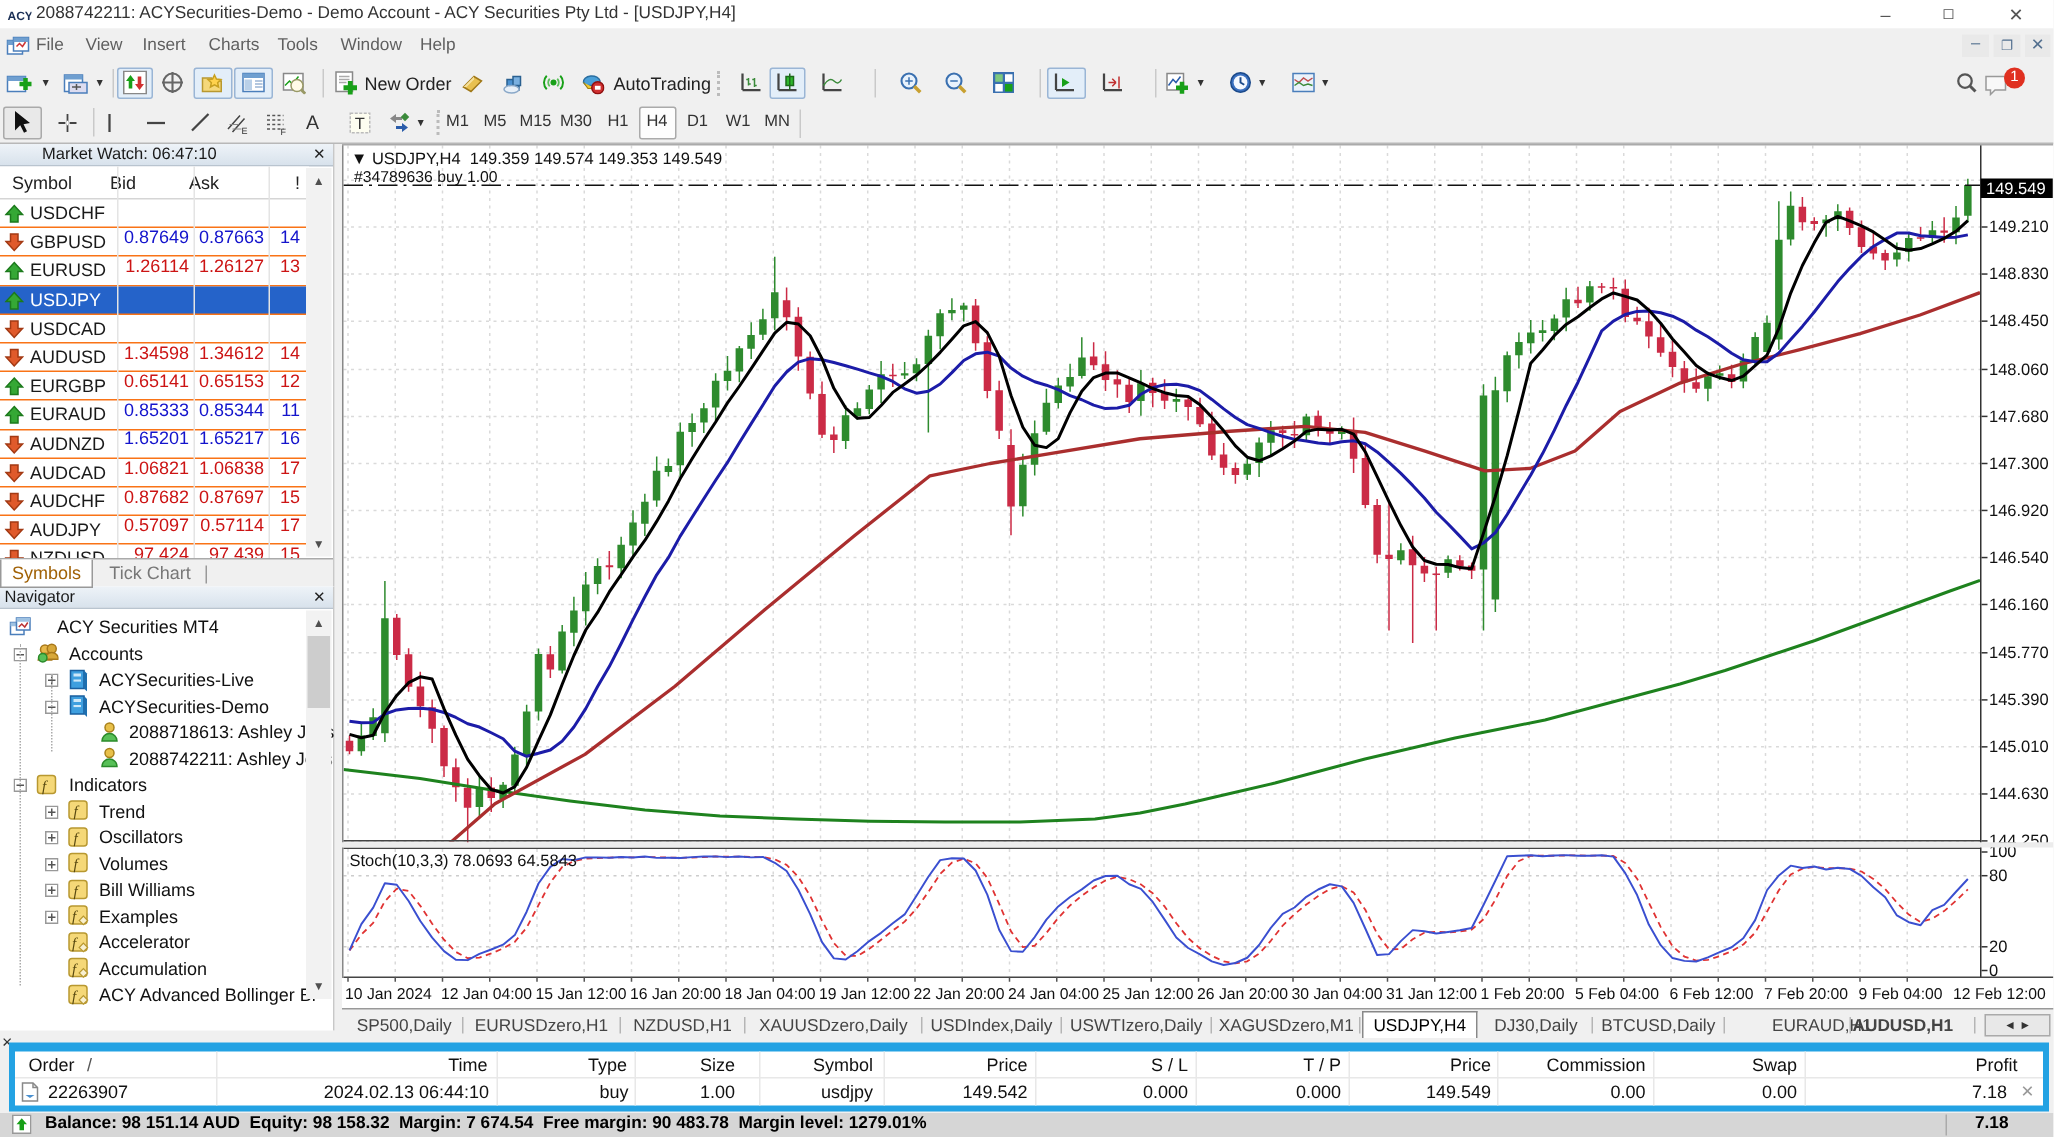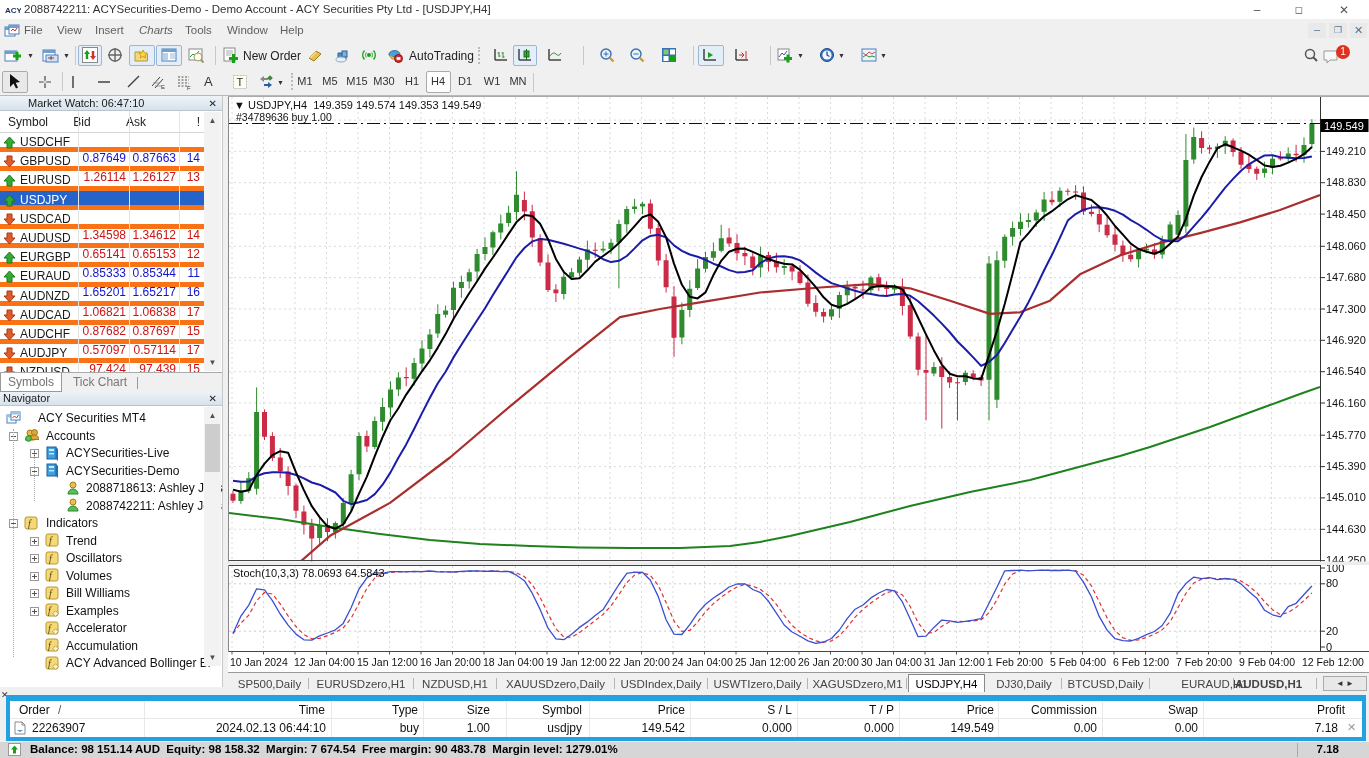--- a/index.html
+++ b/index.html
@@ -19,33 +19,33 @@
   .sep { position:absolute; top:3px; width:1px; height:19px; background:#c9c9c9; }
   .tbtxt { position:absolute; top:6px; font-size:12px; color:#222; }
   .press { position:absolute; border:1px solid #9ab5d5; background:#e3eef9; border-radius:2px; }
   .tfbtn { position:absolute; top:4px; font-size:11px; color:#333; text-align:center; }
   
   .phdr { position:absolute; left:0; width:222px; height:15px; background:linear-gradient(#eef3f8,#d8e2ec); border-bottom:1px solid #b9c4cf; font-size:11px; color:#1a1a1a; padding-left:3px; line-height:14px; }
   .phdr .x { position:absolute; right:5px; top:1px; font-size:10px; color:#222; }
   #mwatch { left:0; top:96px; width:223px; height:295px; background:#fff; border-right:1px solid #c8c8c8; }
   #mwtbl { position:absolute; left:0; top:15px; width:206px; }
   .mwhead { position:absolute; height:22px; background:#fff; border-bottom:1px solid #d5d5d5; width:206px; font-size:12px; color:#222; }
-  .mwrow { position:absolute; width:206px; height:19.2px; font-size:12px; border-bottom:5px solid #f97316; }
+  .mwrow { position:absolute; width:206px; height:19.2px; font-size:12px; border-bottom:1px solid #f97316; }
   .mwrow .sym { position:absolute; left:20px; top:2px; color:#1a1a1a; }
   .mwrow .b { position:absolute; top:18px; text-align:right; }
   .colline { position:absolute; top:0; width:1px; background:#e4e4e4; }
   .blue { color:#1414cc; } .red { color:#cc1414; }
   .mwsel { background:#2563c9; }
   .mwsel .sym, .mwsel .b { color:#fff !important; }
   .vscroll { position:absolute; background:#f2f2f2; width:17px; }
   .varr { position:absolute; left:0; width:17px; height:17px; font-size:8px; color:#505050; text-align:center; line-height:17px; }
   .vthumb { position:absolute; left:1px; width:15px; background:#cdcdcd; }
   .ptabs { position:absolute; left:0; width:222px; height:20px; background:#f0f0f0; border-top:1px solid #aaa; font-size:12px; }
   .ptab { position:absolute; top:0; height:19px; padding-top:2px; color:#777; text-align:center; }
-  .ptab.act { background:#fff; border:1px solid #999; border-top:none; color:#737373; z-index:2; }
+  .ptab.act { background:#fff; border:1px solid #999; border-top:none; color:#a16207; z-index:2; }
   
   #nav { left:0; top:391px; width:223px; height:296px; background:#fff; border-right:1px solid #c8c8c8; }
   .trow { position:absolute; left:0; height:17.5px; font-size:12px; color:#111; white-space:nowrap; }
   .trow .lbl { position:absolute; top:1px; }
   
   #chartwrap { left:228px; top:96px; width:1141px; height:576px; background:#fff; }
   
   #tabbar { left:228px; top:672px; width:1141px; height:20px; background:#f0f0f0; border-top:1px solid #999; font-size:11.5px; color:#444; }
   .ctab { position:absolute; top:2px; height:18px; padding:3px 8px 0 8px; }
   .ctab.act { background:#fff; border:1px solid #888; border-bottom:none; color:#000; top:1px; z-index:2; }
@@ -77,21 +77,21 @@
     <svg width="16" height="14" viewBox="0 0 16 14" style="position:absolute;left:4px;top:5px;">
       <rect x="1" y="3" width="10" height="9" fill="#fff" stroke="#4a7ebb"></rect>
       <rect x="1" y="3" width="10" height="3" fill="#6f9fd0"></rect>
       <rect x="5" y="1" width="10" height="9" fill="#fff" stroke="#4a7ebb"></rect>
       <rect x="5" y="1" width="10" height="3" fill="#6f9fd0"></rect>
       <path d="M7 7 l2 -2 2 2 2 -3" stroke="#c33" fill="none"></path>
     </svg>
     <span class="mi" style="left:24px;">File</span>
     <span class="mi" style="left:57px;">View</span>
     <span class="mi" style="left:95px;">Insert</span>
-    <span class="mi" style="left:139px;font-style:italic;">Charts</span>
+    <span class="mi" style="left:139px;">Charts</span>
     <span class="mi" style="left:185px;">Tools</span>
     <span class="mi" style="left:227px;">Window</span>
     <span class="mi" style="left:280px;">Help</span>
     <span class="wbtn" style="left:1308px;top:4px;width:18px;height:15px;background:#e9e9e9;color:#53708f;font-size:11px;line-height:13px;">–</span>
     <span class="wbtn" style="left:1329px;top:4px;width:18px;height:15px;background:#e9e9e9;color:#53708f;font-size:9px;line-height:15px;">❐</span>
     <span class="wbtn" style="left:1350px;top:4px;width:17px;height:15px;background:#e9e9e9;color:#53708f;font-size:11px;line-height:14px;">✕</span>
   </div>
 <div id="tb1" class="abs">
     <svg width="18" height="16" viewBox="0 0 18 16" style="position:absolute;left:4px;top:5px;">
       <rect x="1" y="3" width="12" height="10" fill="#fff" stroke="#4a7ebb"></rect>

